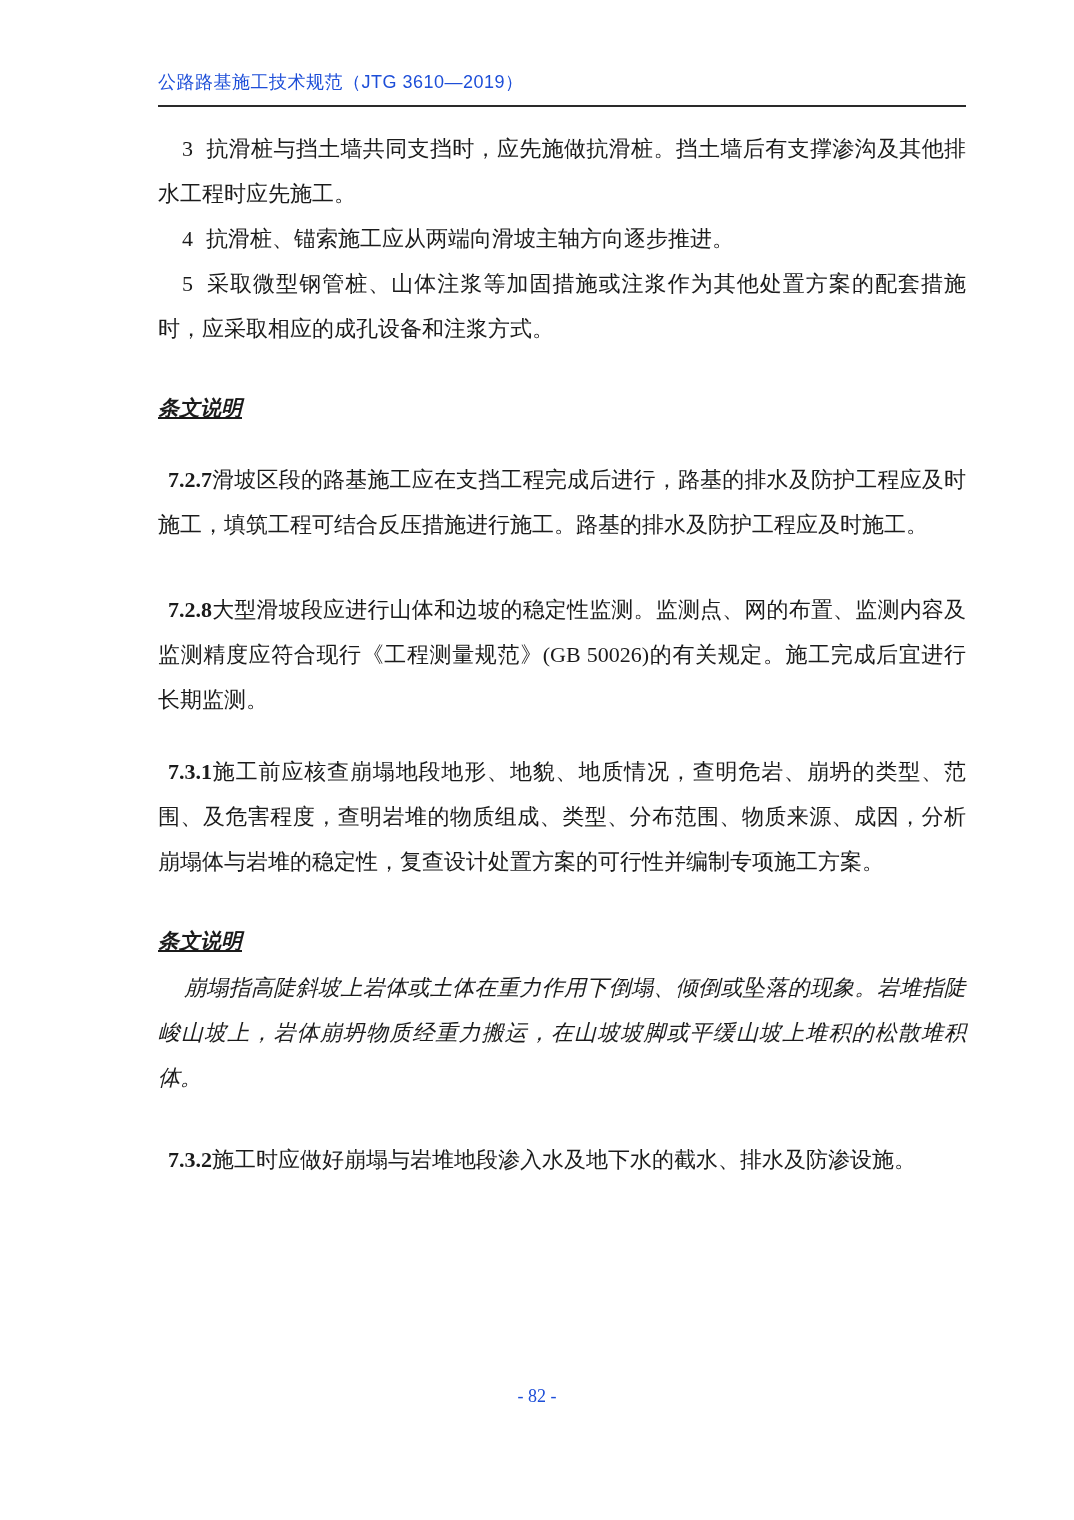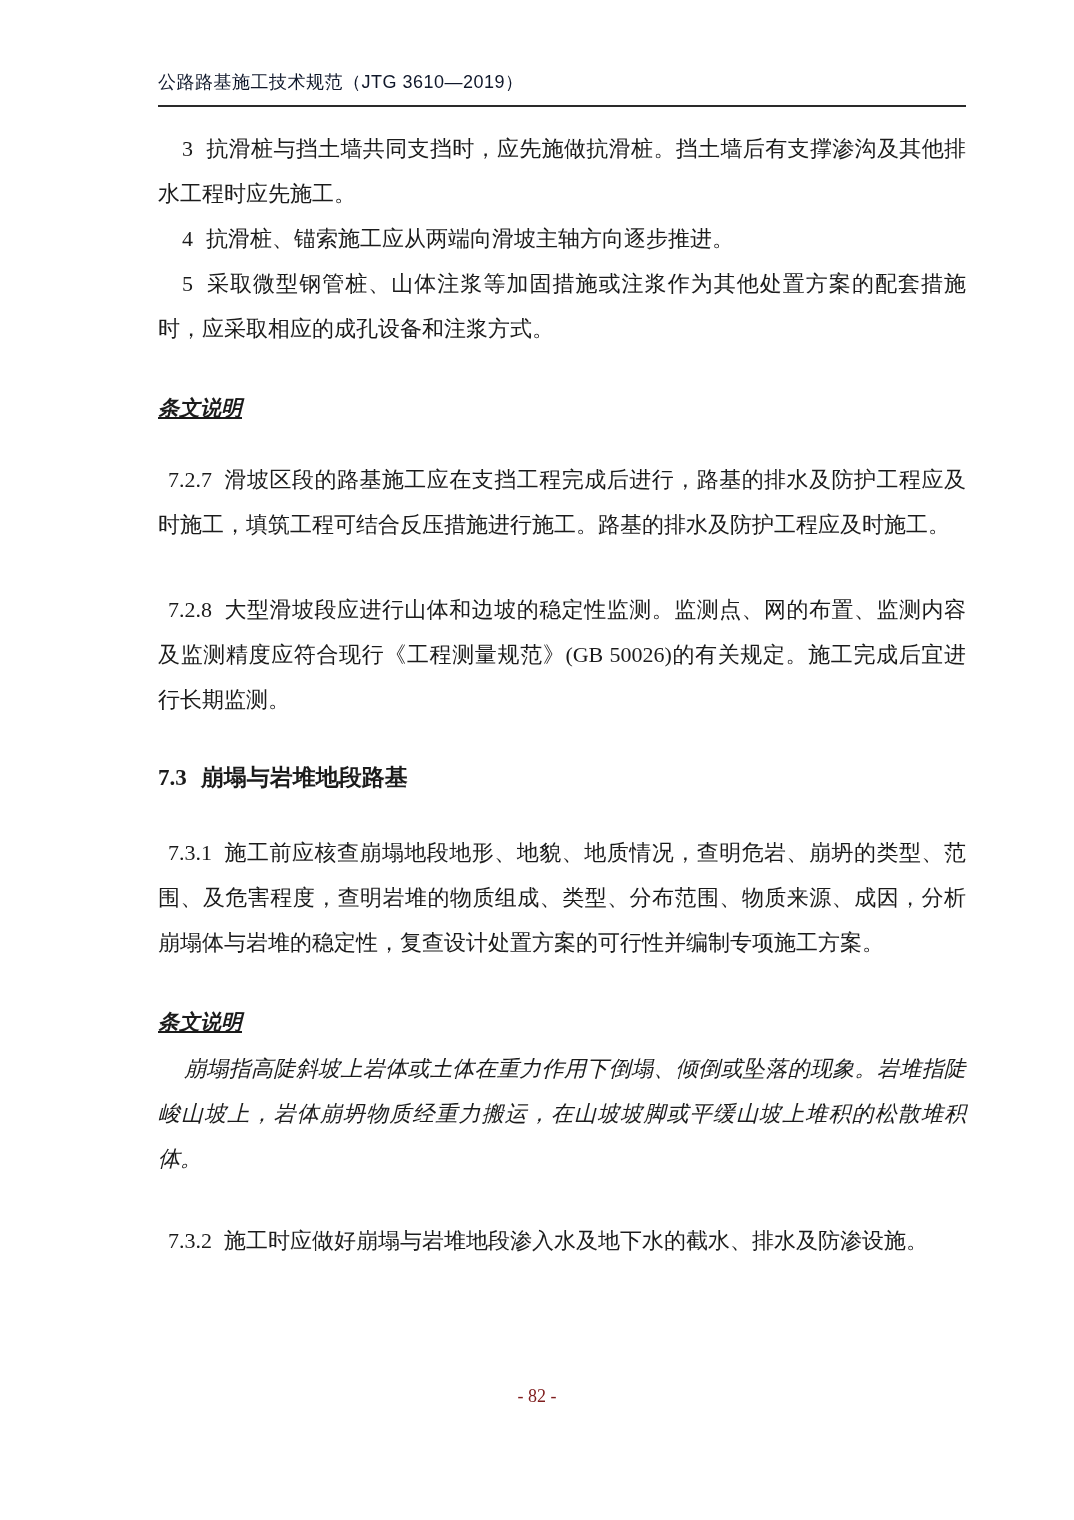--- a/index.html
+++ b/index.html
@@ -19,21 +19,21 @@
     top: 0;
   }
   .doc-header {
     margin-top: 70px;
     padding-bottom: 11px;
     border-bottom: 2px solid #2a2a2a;
     font-family: "Liberation Sans", "DejaVu Sans", sans-serif;
     font-weight: 400;
     font-size: 18px;
     letter-spacing: 0.5px;
-    color: #0f172a;
+    color: #1d4ed8;
   }
   p { margin: 0; }
   .body-text {
     font-size: 22px;
     line-height: 45px;
     text-align: justify;
   }
   .clauses { margin-top: 19px; }
   .clause { text-indent: 24px; }
   .clause-num { margin-right: 13px; }
@@ -49,36 +49,36 @@
     font-style: italic;
     text-indent: 26px;
     margin-top: 1px;
   }
   .article { }
   .art-727 { margin-top: 26px; }
   .art-728 { margin-top: 40px; }
   .art-731 { margin-top: 27px; }
   .art-732 { margin-top: 37px; }
   .article-p { text-indent: 10px; }
-  .art-num { font-weight: 400; margin-right: 12px; }
+  .art-num { font-weight: 700; }
   .section-heading {
     margin-top: 31px;
     font-size: 23px;
     font-weight: 700;
     line-height: 50px;
     font-family: "Liberation Serif", "DejaVu Serif", serif;
   }
   .sec-num { margin-right: 14px; }
   .page-footer {
     position: absolute;
     left: 0; right: 0;
     top: 1386px;
     text-align: center;
     font-size: 18px;
-    color: #7f1d1d;
+    color: #1d4ed8;
   }
 </style>
 </head>
 <body>
 
 <div class="page">
   <div class="content">
 
     <div class="doc-header">
       <span>公路路基施工技术规范（JTG 3610—2019）</span>
@@ -93,23 +93,20 @@
     <div class="expl-heading">条文说明</div>
 
     <div class="article art-727">
       <p class="body-text article-p"><span class="art-num">7.2.7</span><span>滑坡区段的路基施工应在支挡工程完成后进行，路基的排水及防护工程应及时施工，填筑工程可结合反压措施进行施工。路基的排水及防护工程应及时施工。</span></p>
     </div>
 
     <div class="article art-728">
       <p class="body-text article-p"><span class="art-num">7.2.8</span><span>大型滑坡段应进行山体和边坡的稳定性监测。监测点、网的布置、监测内容及监测精度应符合现行《工程测量规范》(GB 50026)的有关规定。施工完成后宜进行长期监测。</span></p>
     </div>
 
-    <div class="section-heading">
-      <span class="sec-num">7.3</span><span>崩塌与岩堆地段路基</span>
-    </div>
 
     <div class="article art-731">
       <p class="body-text article-p"><span class="art-num">7.3.1</span><span>施工前应核查崩塌地段地形、地貌、地质情况，查明危岩、崩坍的类型、范围、及危害程度，查明岩堆的物质组成、类型、分布范围、物质来源、成因，分析崩塌体与岩堆的稳定性，复查设计处置方案的可行性并编制专项施工方案。</span></p>
     </div>
 
     <div class="expl-heading">条文说明</div>
     <p class="body-text expl-text">崩塌指高陡斜坡上岩体或土体在重力作用下倒塌、倾倒或坠落的现象。岩堆指陡峻山坡上，岩体崩坍物质经重力搬运，在山坡坡脚或平缓山坡上堆积的松散堆积体。</p>
 
     <div class="article art-732">
       <p class="body-text article-p"><span class="art-num">7.3.2</span><span>施工时应做好崩塌与岩堆地段渗入水及地下水的截水、排水及防渗设施。</span></p>

